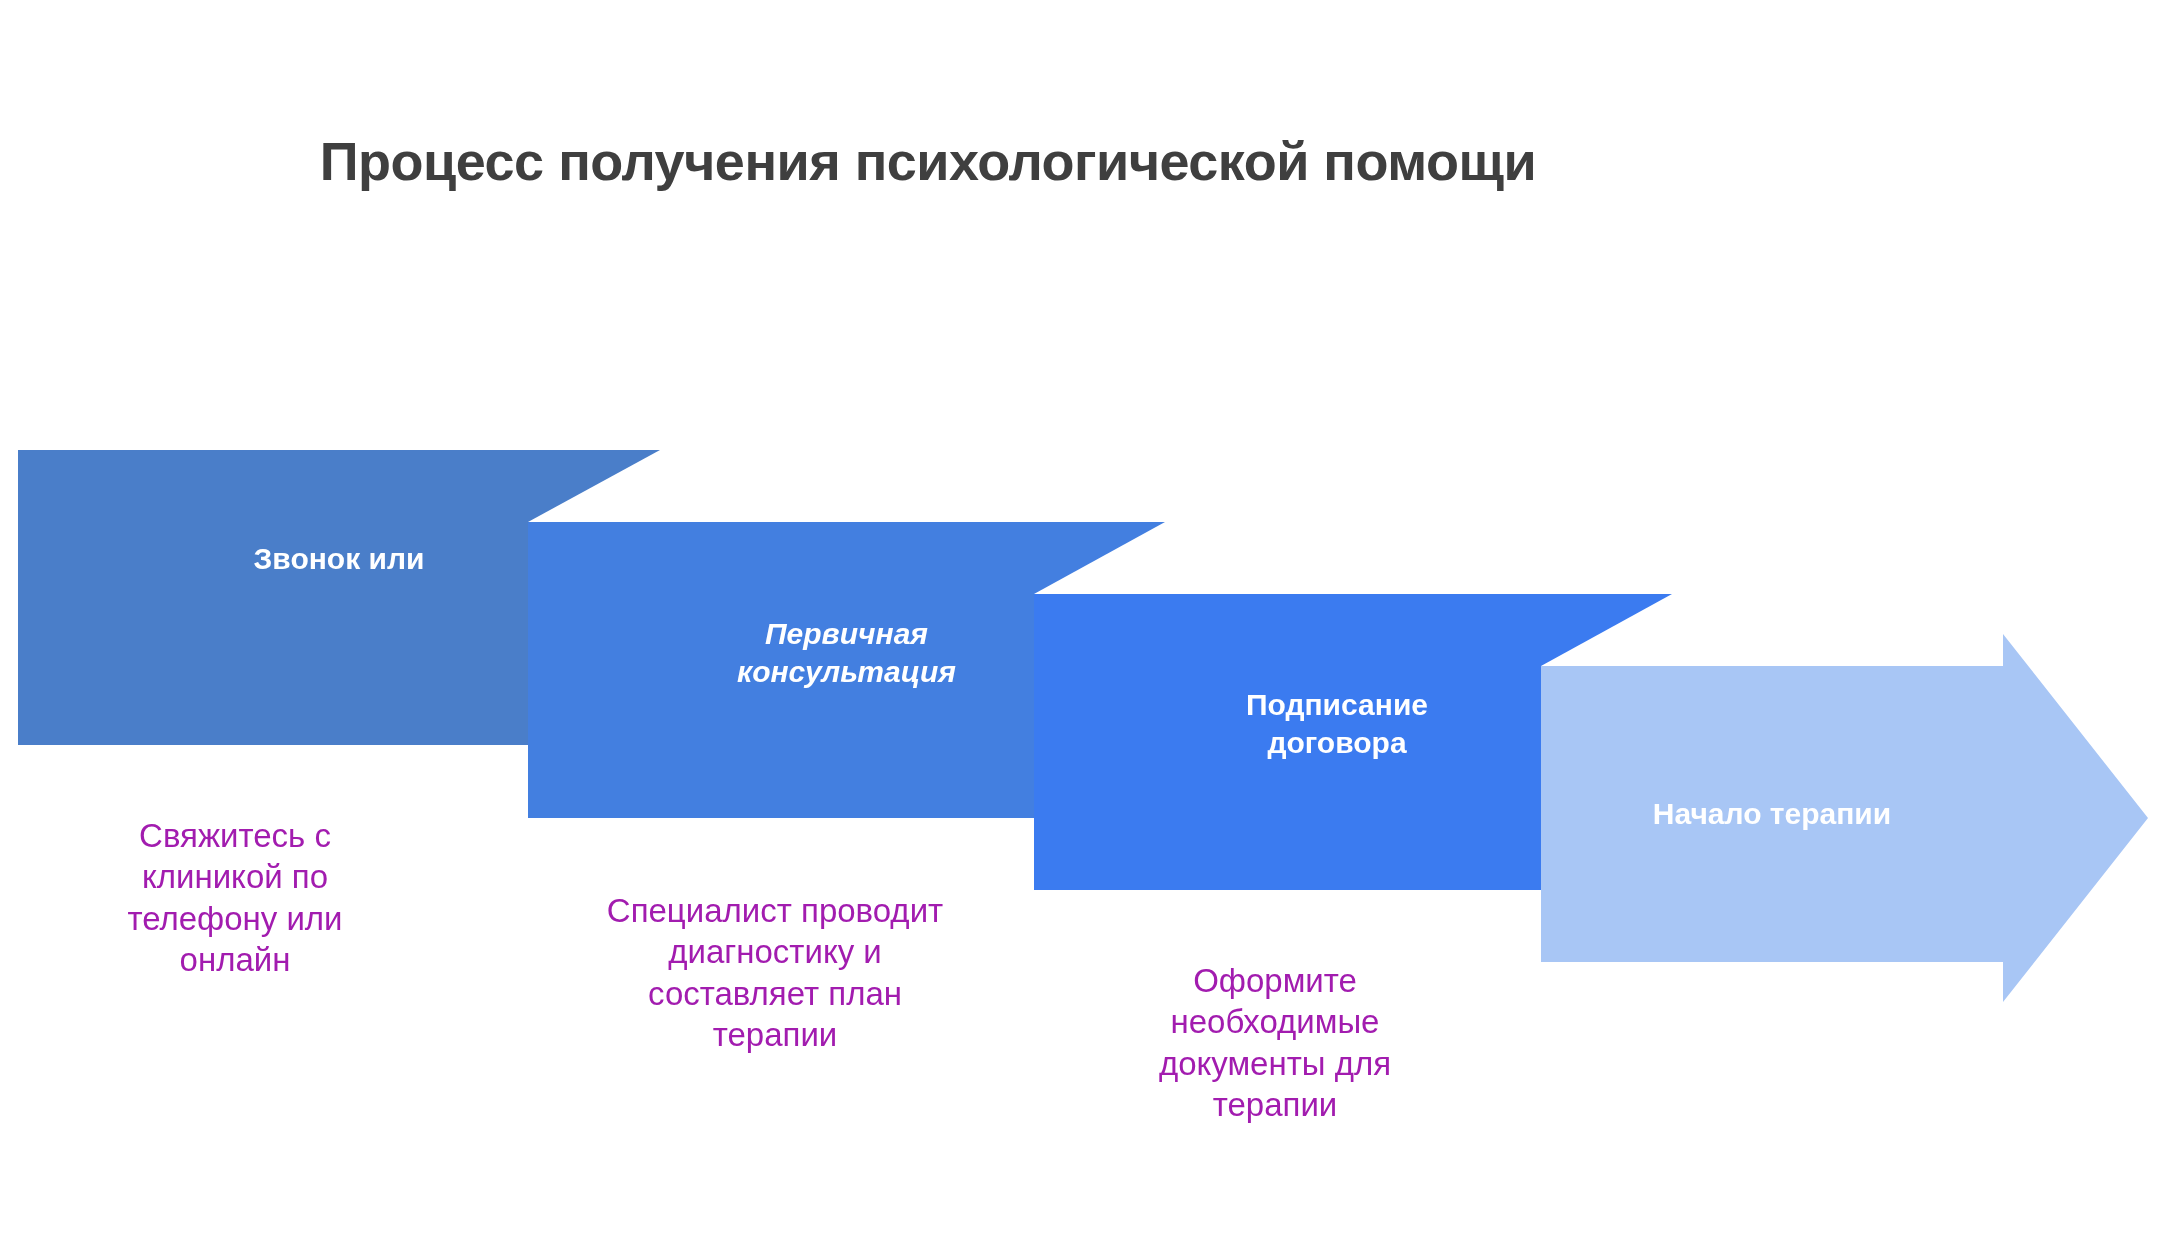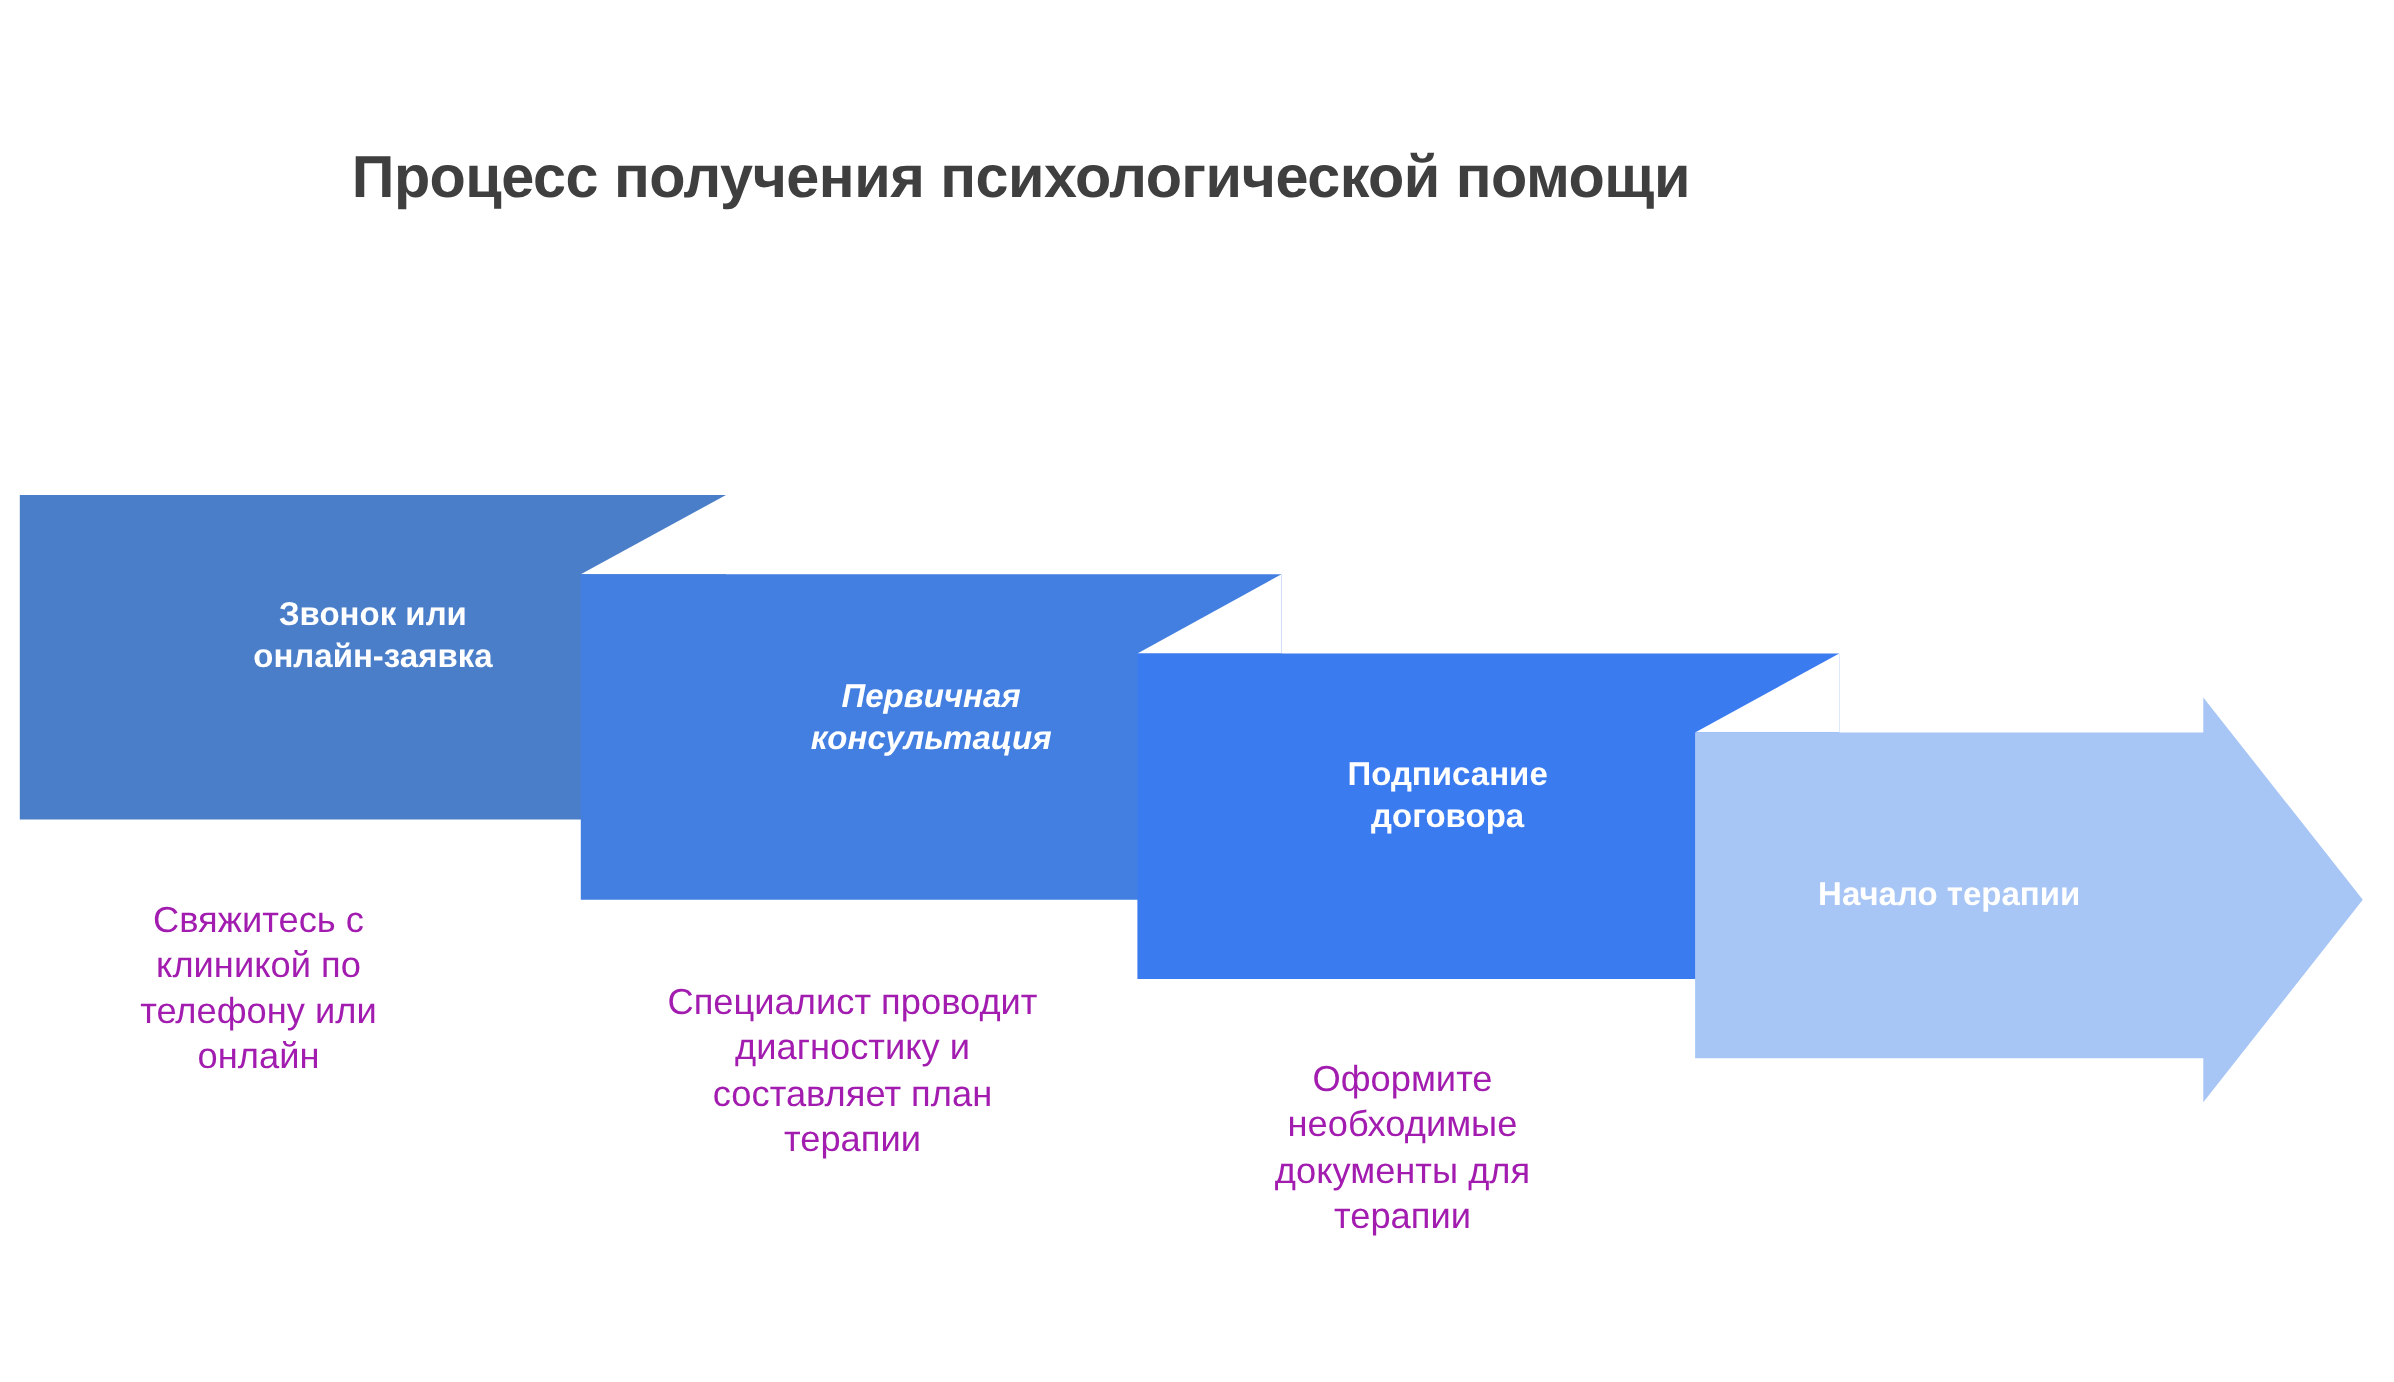--- a/index.html
+++ b/index.html
@@ -66,29 +66,28 @@
     <polygon points="1165,522 1165,594 1034,594" fill="#ffffff"></polygon>
 
     <polygon points="1034,594 1672,594 1672,890 1034,890" fill="#3b7bf0"></polygon>
     <polygon points="1672,594 1672,666 1541,666" fill="#ffffff"></polygon>
 
     <polygon points="1541,666 2003,666 2003,634 2148,818 2003,1002 2003,962 1541,962" fill="#a8c6f5"></polygon>
   </svg>
 
   <div class="chev-label" style="left:18px; top:540px; width:642px;">
     <div>Звонок или</div>
-    <div>онлайн-заявка</div>
   </div>
 
   <div class="chev-label" style="left:528px; top:615px; width:637px;font-style:italic;">
     <div>Первичная</div>
     <div>консультация</div>
   </div>
 
-  <div class="chev-label" style="left:997px; top:686px; width:638px;">
+  <div class="chev-label" style="left:1018px; top:686px; width:638px;">
     <div>Подписание</div>
     <div>договора</div>
   </div>
 
   <div class="chev-label" style="left:1541px; top:795px; width:462px;">
     <div>Начало терапии</div>
   </div>
 
   <div class="caption" style="left:75px; top:815px; width:320px;">Свяжитесь с клиникой по телефону или онлайн</div>
 

